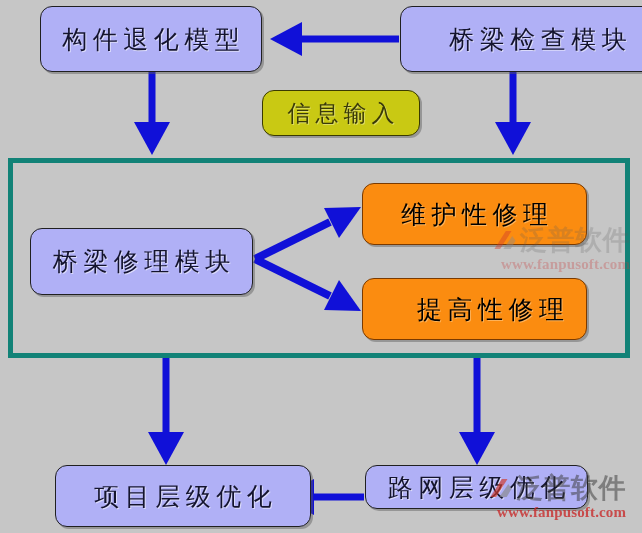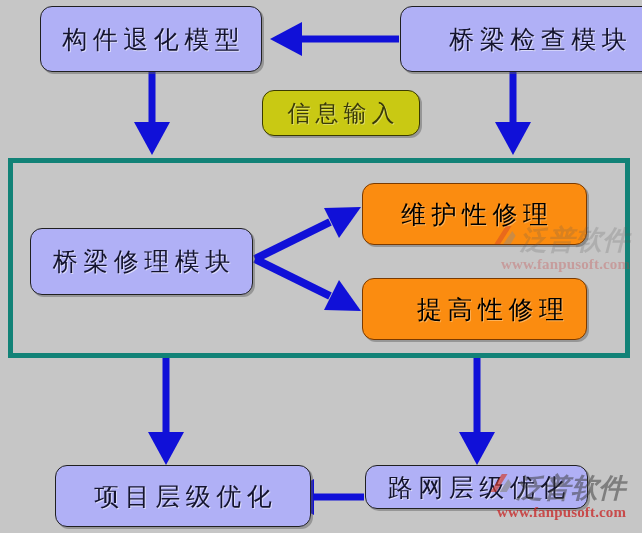--- a/index.html
+++ b/index.html
@@ -88,21 +88,21 @@
 
   
   .watermark {
     position: absolute;
     z-index: 9;
     pointer-events: none;
     user-select: none;
   }
   .wm-main {
     display: flex;
-    font-style: italic;
+    align-items: center;
   }
   .wm-logo {
     width: 26px;
     height: 26px;
     margin-right: 2px;
     opacity: 0.78;
   }
   .wm-cn {
     font-size: 27px;
     font-weight: bold;

